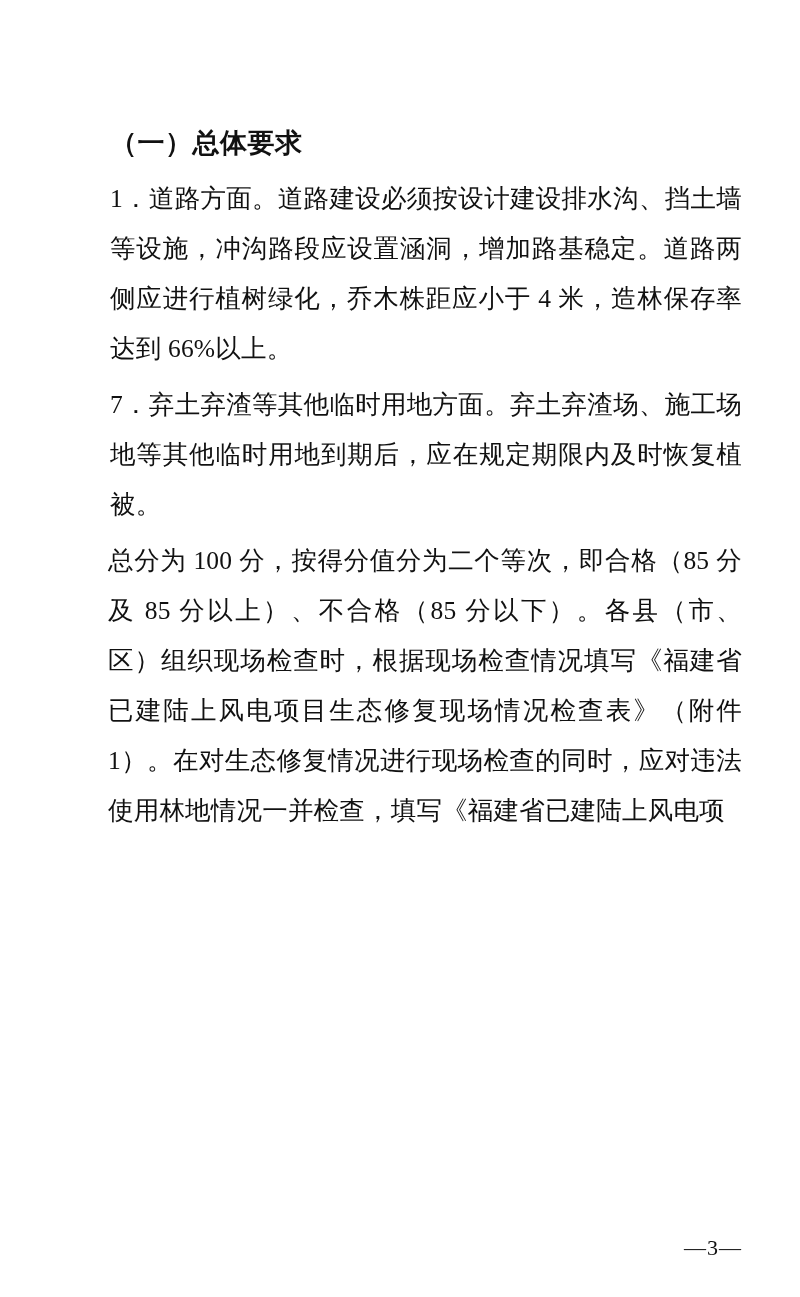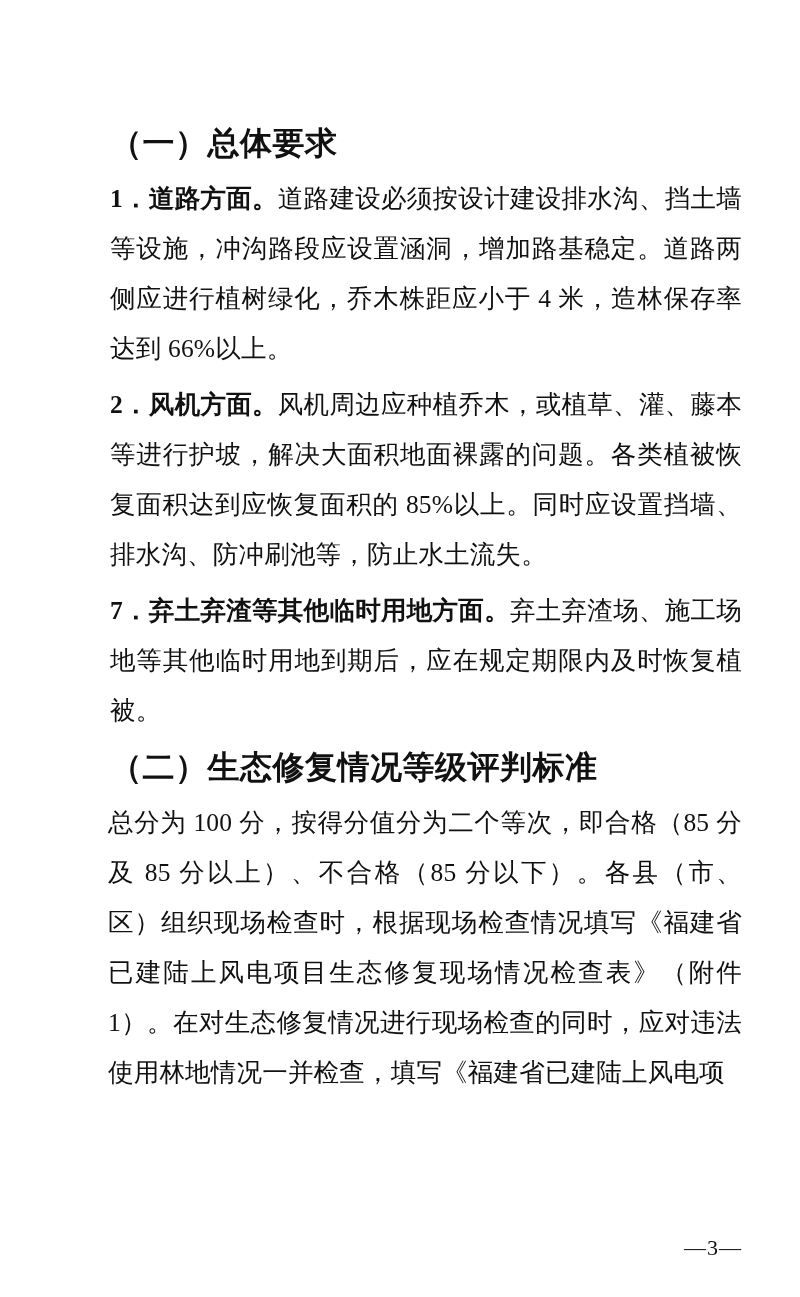--- a/index.html
+++ b/index.html
@@ -31,58 +31,56 @@
     margin: 0 0 6px 0;
     font-size: 25.5px;
     line-height: 50px;
     text-align: justify;
     text-justify: inter-ideograph;
     letter-spacing: 0.2px;
     text-indent: 0;
   }
   p.heading {
     margin: 0 0 6px 0;
-    font-size: 32px;
+    font-size: 27px;
     line-height: 50px;
     font-weight: bold;
     letter-spacing: 0.5px;
   }
   .indent {
     padding-left: 52px;
   }
   .indent-sm {
     padding-left: 50px;
   }
   .lead {
-    font-weight: bold;
+    font-weight: normal;
   }
   .footer {
     position: absolute;
     right: 58px;
     bottom: 36px;
     font-size: 22px;
     letter-spacing: 1px;
     color: #111111;
   }
 </style>
 </head>
 <body>
 
 <div class="page">
   <div class="doc-body">
 
     <p class="heading indent">（一）总体要求</p>
 
     <p class="para indent"><span class="lead">1．道路方面。</span><span>道路建设必须按设计建设排水沟、挡土墙等设施，冲沟路段应设置涵洞，增加路基稳定。道路两侧应进行植树绿化，乔木株距应小于 4 米，造林保存率达到 66%以上。</span></p>
 
-    <p class="para indent"><span class="lead">2．风机方面。</span><span>风机周边应种植乔木，或植草、灌、藤本等进行护坡，解决大面积地面裸露的问题。各类植被恢复面积达到应恢复面积的 85%以上。同时应设置挡墙、排水沟、防冲刷池等，防止水土流失。</span></p>
 
 
     <p class="para indent"><span class="lead">7．弃土弃渣等其他临时用地方面。</span><span>弃土弃渣场、施工场地等其他临时用地到期后，应在规定期限内及时恢复植被。</span></p>
 
-    <p class="heading indent">（二）生态修复情况等级评判标准</p>
 
     <p class="para indent-sm">总分为 100 分，按得分值分为二个等次，即合格（85 分及 85 分以上）、不合格（85 分以下）。各县（市、区）组织现场检查时，根据现场检查情况填写《福建省已建陆上风电项目生态修复现场情况检查表》（附件 1）。在对生态修复情况进行现场检查的同时，应对违法使用林地情况一并检查，填写《福建省已建陆上风电项</p>
 
   </div>
 
   <div class="footer">—3—</div>
 </div>
 
 </body></html>

